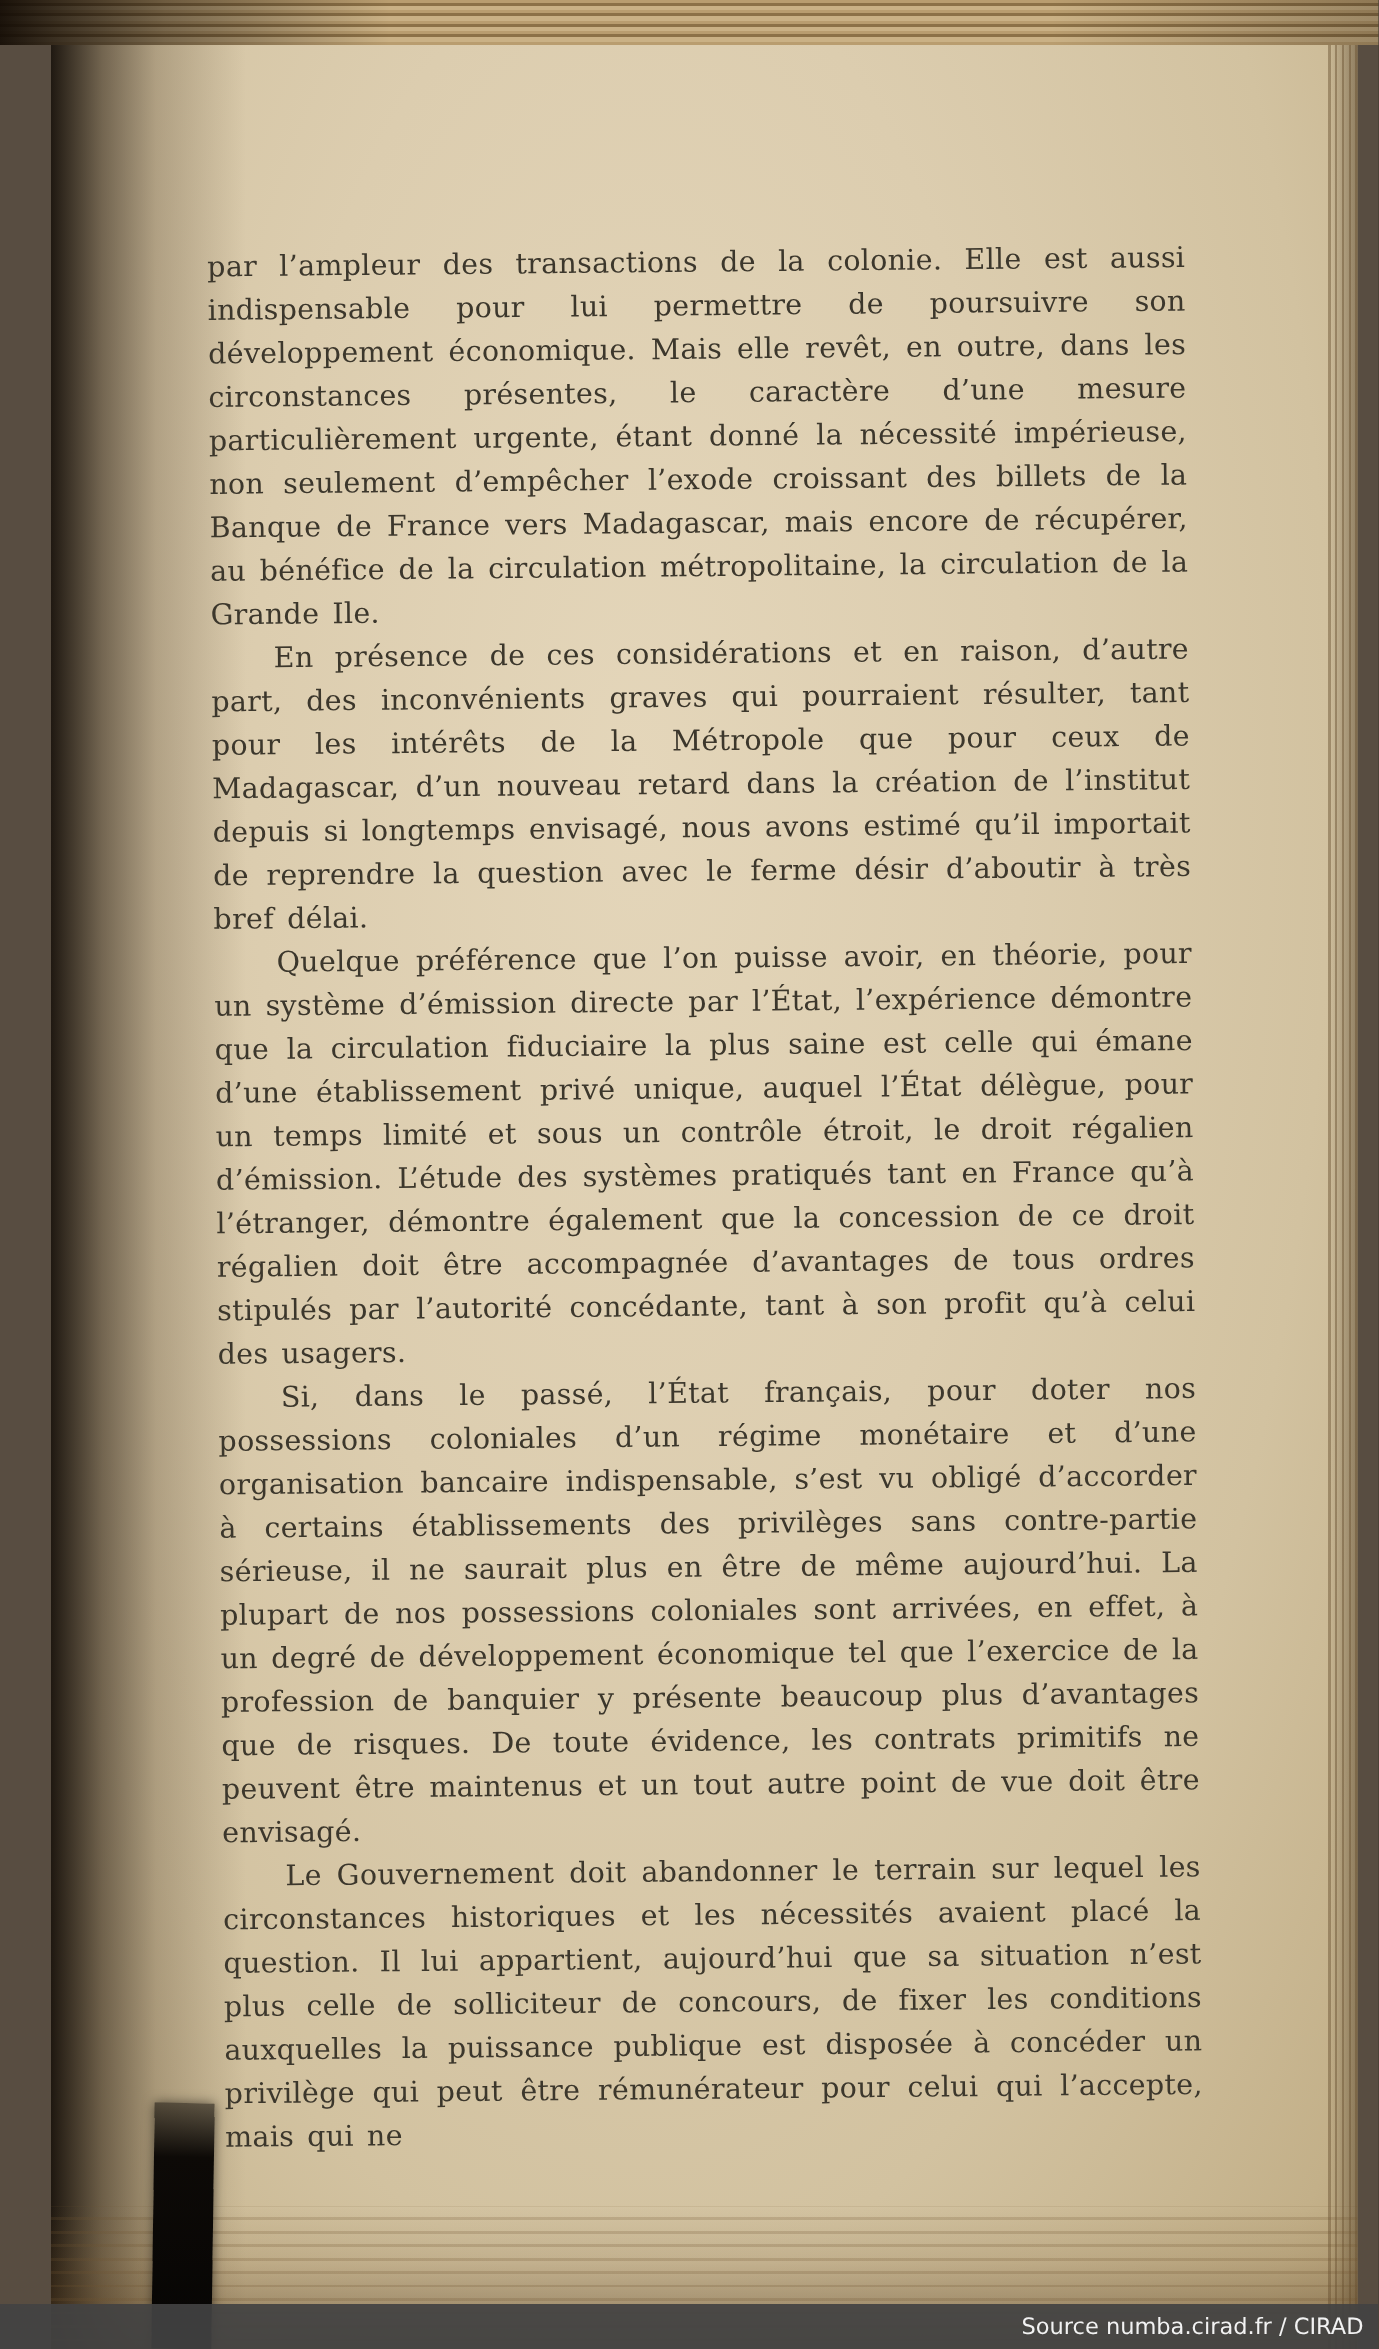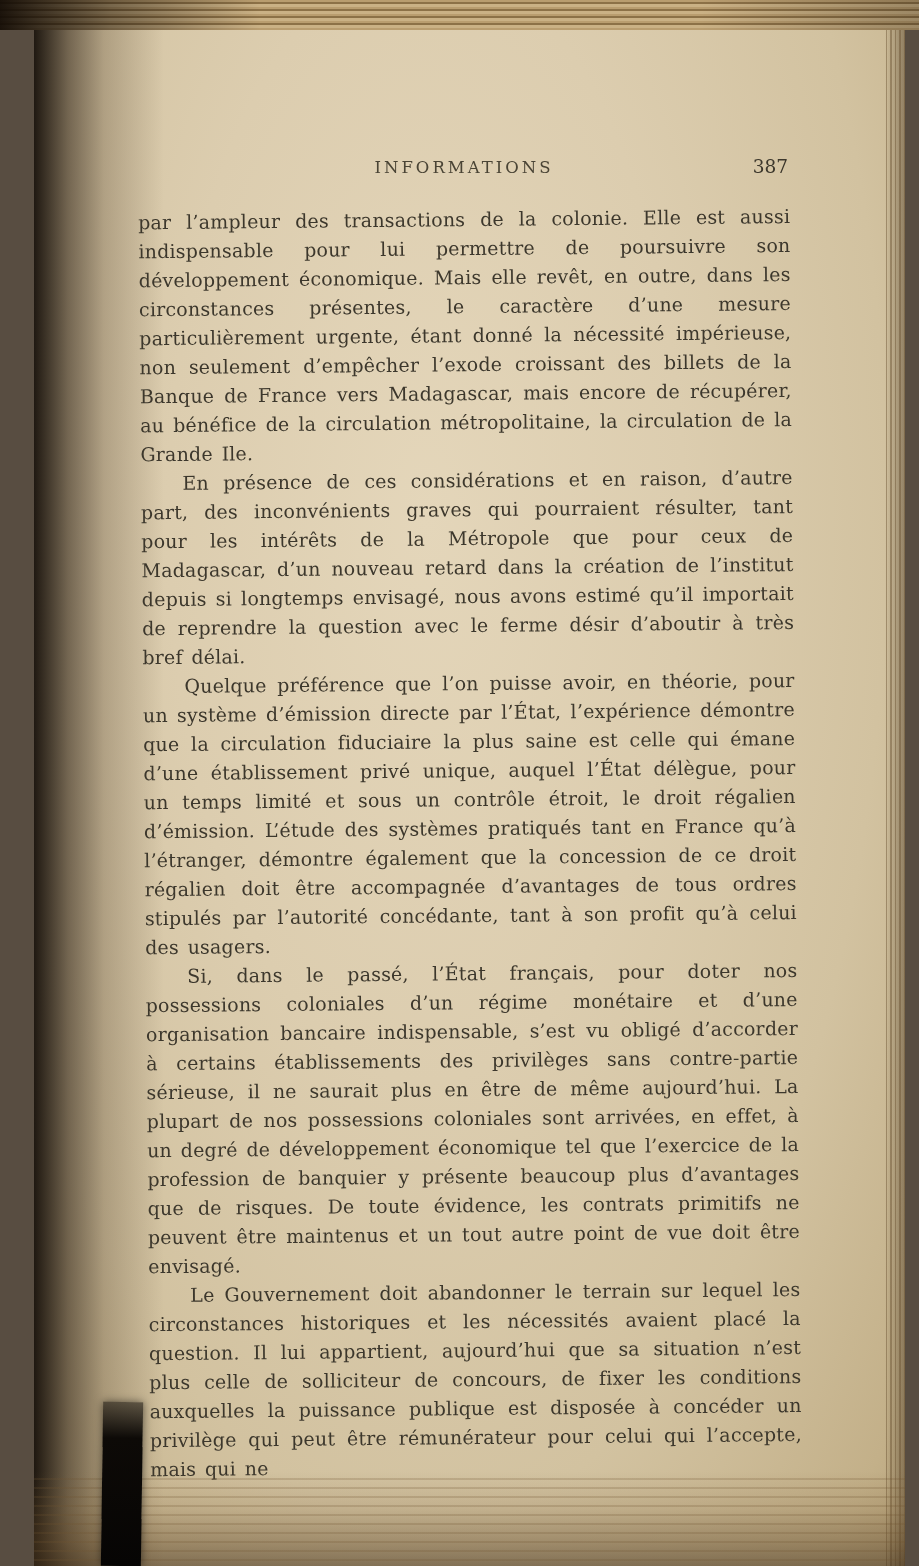--- a/index.html
+++ b/index.html
@@ -172,34 +172,33 @@
   }
 </style>
 </head>
 <body>
 
 <div class="scene">
 
   <div class="page">
     <div class="text-block">
 
-      <div class="running-head">
-        <span class="head-title">INFORMATIONS</span>
-        <span class="page-number">387</span>
-      </div>
 
       <div class="body-text">
         <p class="para">par l’ampleur des transactions de la colonie. Elle est aussi indispensable pour lui permettre de poursuivre son développement économique. Mais elle revêt, en outre, dans les circonstances présentes, le caractère d’une mesure particulièrement urgente, étant donné la nécessité impérieuse, non seulement d’empêcher l’exode croissant des billets de la Banque de France vers Madagascar, mais encore de récupérer, au bénéfice de la circulation métropolitaine, la circulation de la Grande Ile.</p>
         <p class="para indent">En présence de ces considérations et en raison, d’autre part, des inconvénients graves qui pourraient résulter, tant pour les intérêts de la Métropole que pour ceux de Madagascar, d’un nouveau retard dans la création de l’institut depuis si longtemps envisagé, nous avons estimé qu’il importait de reprendre la question avec le ferme désir d’aboutir à très bref délai.</p>
         <p class="para indent">Quelque préférence que l’on puisse avoir, en théorie, pour un système d’émission directe par l’État, l’expérience démontre que la circulation fiduciaire la plus saine est celle qui émane d’une établissement privé unique, auquel l’État délègue, pour un temps limité et sous un contrôle étroit, le droit régalien d’émission. L’étude des systèmes pratiqués tant en France qu’à l’étranger, démontre également que la concession de ce droit régalien doit être accompagnée d’avantages de tous ordres stipulés par l’autorité concédante, tant à son profit qu’à celui des usagers.</p>
         <p class="para indent">Si, dans le passé, l’État français, pour doter nos possessions coloniales d’un régime monétaire et d’une organisation bancaire indispensable, s’est vu obligé d’accorder à certains établissements des privilèges sans contre-partie sérieuse, il ne saurait plus en être de même aujourd’hui. La plupart de nos possessions coloniales sont arrivées, en effet, à un degré de développement économique tel que l’exercice de la profession de banquier y présente beaucoup plus d’avantages que de risques. De toute évidence, les contrats primitifs ne peuvent être maintenus et un tout autre point de vue doit être envisagé.</p>
         <p class="para indent">Le Gouvernement doit abandonner le terrain sur lequel les circonstances historiques et les nécessités avaient placé la question. Il lui appartient, aujourd’hui que sa situation n’est plus celle de solliciteur de concours, de fixer les conditions auxquelles la puissance publique est disposée à concéder un privilège qui peut être rémunérateur pour celui qui l’accepte, mais qui ne</p>
       </div>
 
     </div>
   </div>
 
   <div class="bottom-curve"></div>
   <div class="ribbon"></div>
   <div class="top-edges"></div>
 
+  <div class="footer-bar">
+    <span>Source numba.cirad.fr / CIRAD</span>
+  </div>
 
 </div>
 
 </body></html>

